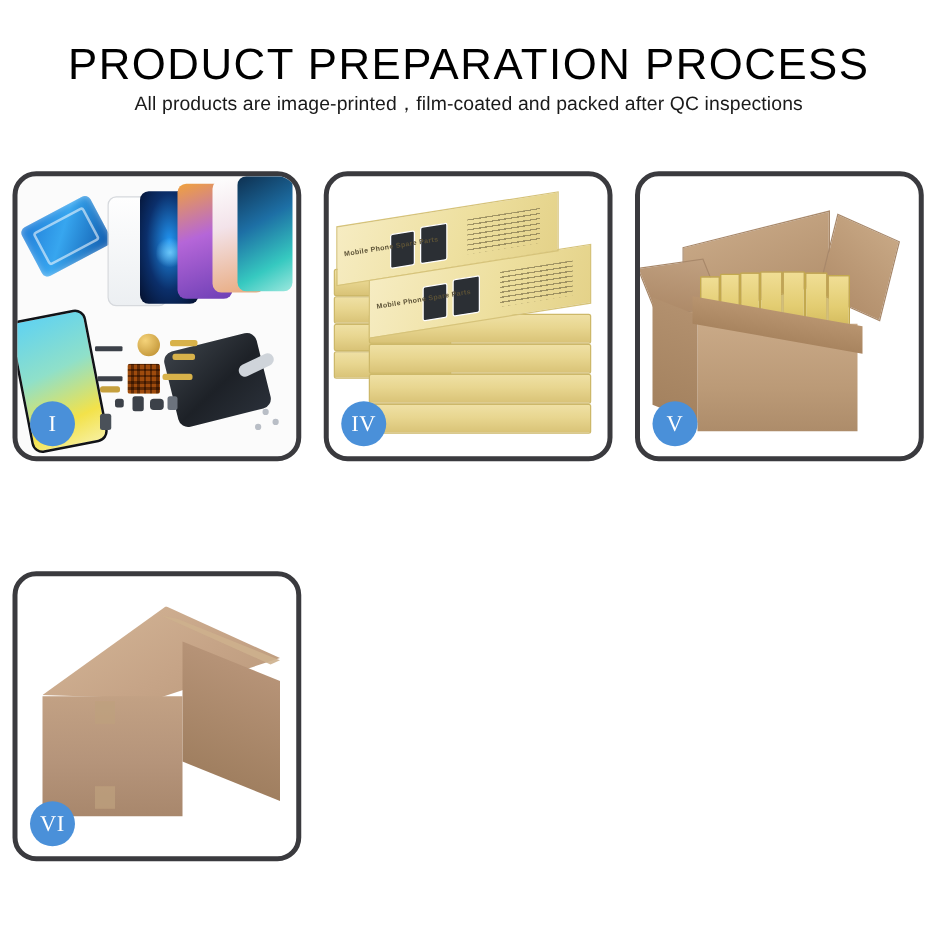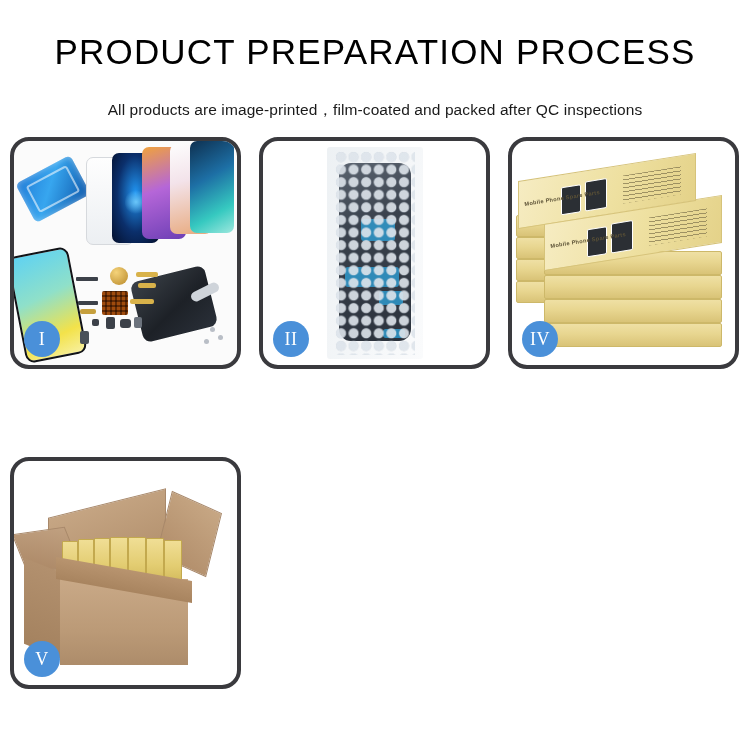--- a/index.html
+++ b/index.html
@@ -16,21 +16,21 @@
   .header{padding-top:34px;text-align:center;}
   .title{
     font-size:35px;
     letter-spacing:1.2px;
     font-weight:400;
     color:#000000;
     line-height:1;
     white-space:nowrap;
   }
   .subtitle{
-    margin-top:31px;
+    margin-top:4px;
     font-size:15.5px;
     color:#1a1a1a;
     letter-spacing:0.1px;
     white-space:nowrap;
   }
 
   
   .grid{
     position:absolute;
     left:10px;top:137px;
@@ -354,34 +354,20 @@
         <div class="part sm" style="left:120px;top:176px;width:8px;height:11px;background:#6c737d;"></div>
         <div class="part sm" style="left:66px;top:190px;width:9px;height:13px;background:#4a5159;"></div>
         <div class="part screw" style="left:196px;top:186px;"></div>
         <div class="part screw" style="left:204px;top:194px;"></div>
         <div class="part screw" style="left:190px;top:198px;"></div>
         <div class="part" style="left:176px;top:146px;width:30px;height:10px;background:#cfd4da;border-radius:5px;transform:rotate(-26deg);"></div>
       </div>
       <div class="badge">I</div>
     </div>
 
-    <div class="panel p2">
-      <div class="scene">
-        <div class="bagwrap">
-          <div class="phoneinside">
-            <div class="bluepatch" style="left:22px;top:56px;width:34px;height:22px;"></div>
-            <div class="bluepatch" style="left:6px;top:104px;width:54px;height:20px;"></div>
-            <div class="bluepatch" style="left:40px;top:128px;width:24px;height:14px;"></div>
-            <div class="bluepatch" style="left:44px;top:166px;width:22px;height:9px;"></div>
-          </div>
-          <div class="bubbles"></div>
-        </div>
-      </div>
-      <div class="badge">II</div>
-    </div>
 
 
     <div class="panel p4">
       <div class="scene">
         <div class="stack">
 
           <div class="kbox" style="left:0px;top:60px;width:92px;height:20px;"></div>
           <div class="kbox" style="left:0px;top:82px;width:92px;height:20px;"></div>
           <div class="kbox" style="left:0px;top:104px;width:92px;height:20px;"></div>
           <div class="kbox" style="left:0px;top:126px;width:92px;height:20px;"></div>
@@ -424,15 +410,26 @@
           <div class="ybox" style="left:84px;top:1px;width:16px;height:47px;"></div>
           <div class="ybox" style="left:102px;top:3px;width:16px;height:45px;"></div>
         </div>
 
         <div class="cbody"></div>
         <div class="cflapFront"></div>
       </div>
       <div class="badge">V</div>
     </div>
 
+    <div class="panel p6">
+      <div class="scene">
+        <div class="sealTop2"></div>
+        <div class="tapeSeam"></div>
+        <div class="sealRight"></div>
+        <div class="sealFront"></div>
+        <div class="tape" style="left:62px;top:100px;width:16px;height:18px;"></div>
+        <div class="tape" style="left:62px;top:168px;width:16px;height:18px;"></div>
+      </div>
+      <div class="badge">VI</div>
+    </div>
 
   </div>
 </div>
 
 </body></html>

